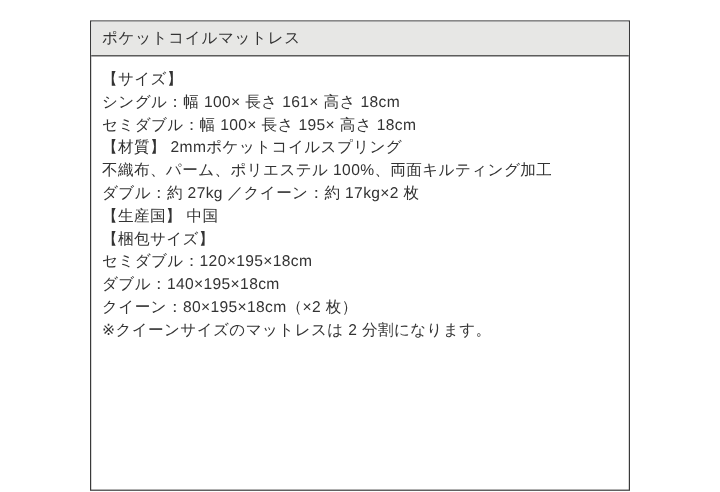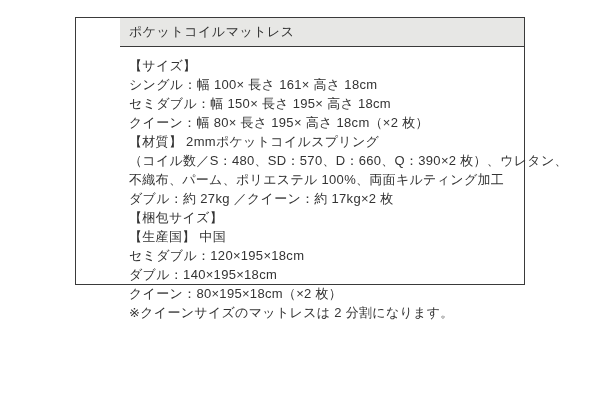--- a/index.html
+++ b/index.html
@@ -13,25 +13,24 @@
     height: 410px;
     background: var(--page-bg, #ffffff);
     font-family: "Liberation Sans", "DejaVu Sans", sans-serif;
     overflow: hidden;
   }
   .spec-panel {
     position: absolute;
     left: 75px;
     top: 17px;
     width: 450px;
-    height: 268px;
+    height: 392px;
     box-sizing: border-box;
     border: 1px solid var(--border, #3a3a3a);
     background: var(--panel-bg, #ffffff);
-    padding-left: 44px;
   }
   .spec-header {
     box-sizing: border-box;
     height: 29px;
     background: var(--header-bg, #e7e7e5);
     border-bottom: 1px solid var(--border, #3a3a3a);
     display: flex;
     align-items: center;
     padding: 0 9px;
   }
@@ -58,27 +57,25 @@
 <body>
 
 <div class="canvas">
   <div class="spec-panel">
     <div class="spec-header">
       <span class="spec-title">ポケットコイルマットレス</span>
     </div>
     <div class="spec-body">
         <div class="spec-line">【サイズ】</div>
         <div class="spec-line">シングル：幅 100× 長さ 161× 高さ 18cm</div>
-        <div class="spec-line">セミダブル：幅 150× 長さ 195× 高さ 18cm</div>
-        <div class="spec-line">クイーン：幅 80× 長さ 195× 高さ 18cm（×2 枚）</div>
+        <div class="spec-line">セミダブル：幅 100× 長さ 195× 高さ 18cm</div>
         <div class="spec-line">【材質】 2mmポケットコイルスプリング</div>
-        <div class="spec-line">（コイル数／S：480、SD：570、D：660、Q：390×2 枚）、ウレタン、</div>
         <div class="spec-line">不織布、パーム、ポリエステル 100%、両面キルティング加工</div>
         <div class="spec-line">ダブル：約 27kg ／クイーン：約 17kg×2 枚</div>
+        <div class="spec-line">【生産国】 中国</div>
         <div class="spec-line">【梱包サイズ】</div>
-        <div class="spec-line">【生産国】 中国</div>
         <div class="spec-line">セミダブル：120×195×18cm</div>
         <div class="spec-line">ダブル：140×195×18cm</div>
         <div class="spec-line">クイーン：80×195×18cm（×2 枚）</div>
         <div class="spec-line">※クイーンサイズのマットレスは 2 分割になります。</div>
       </div>
   </div>
 </div>
 
 </body></html>

